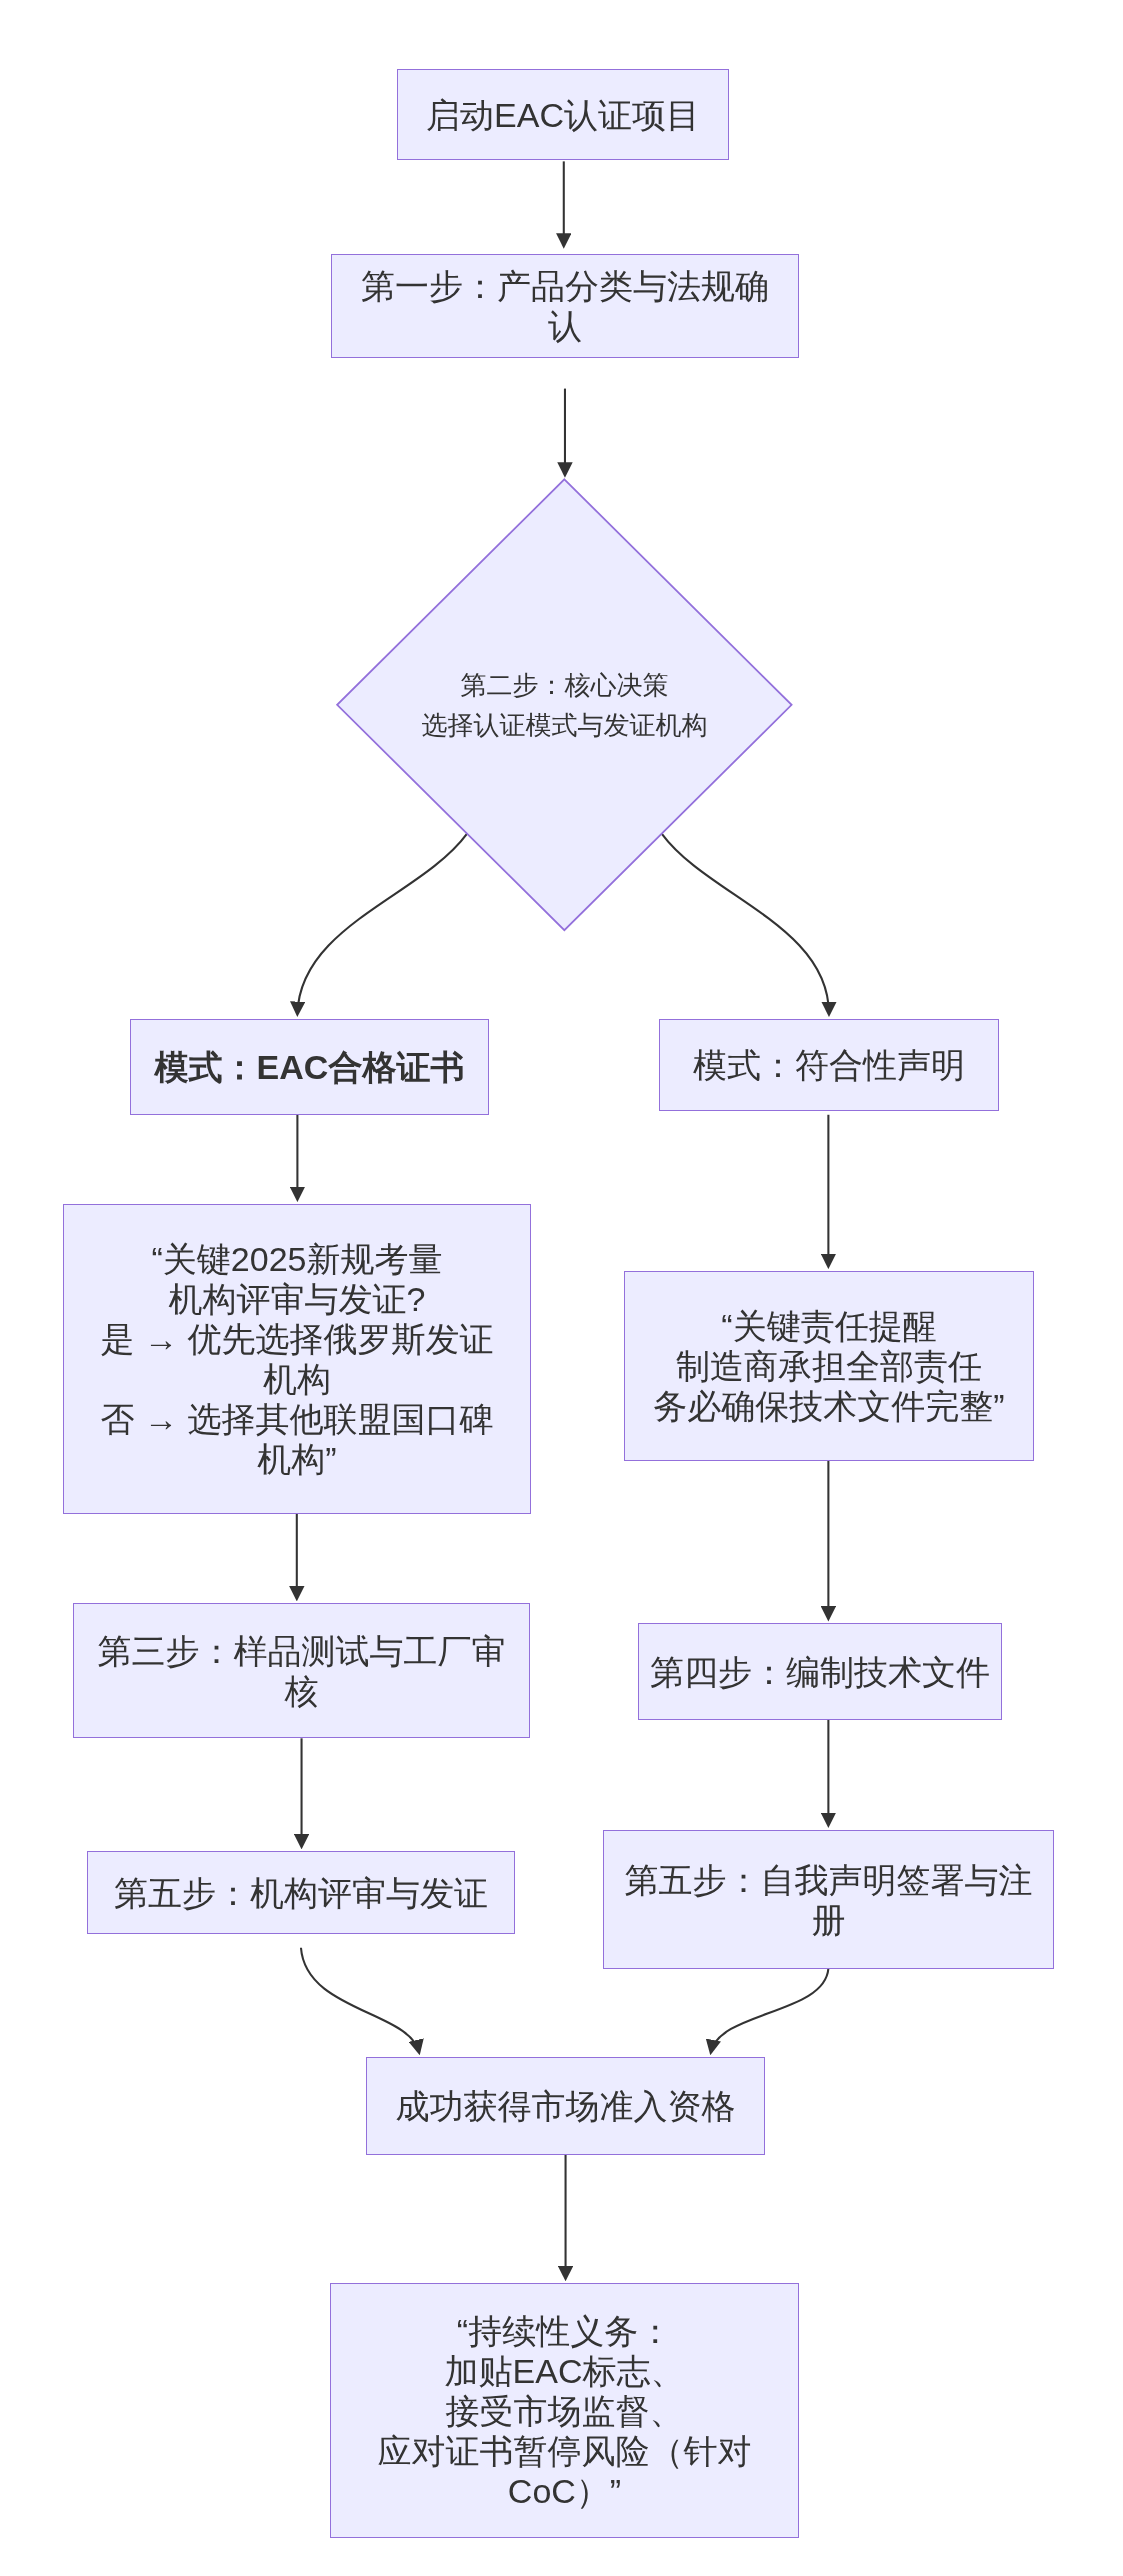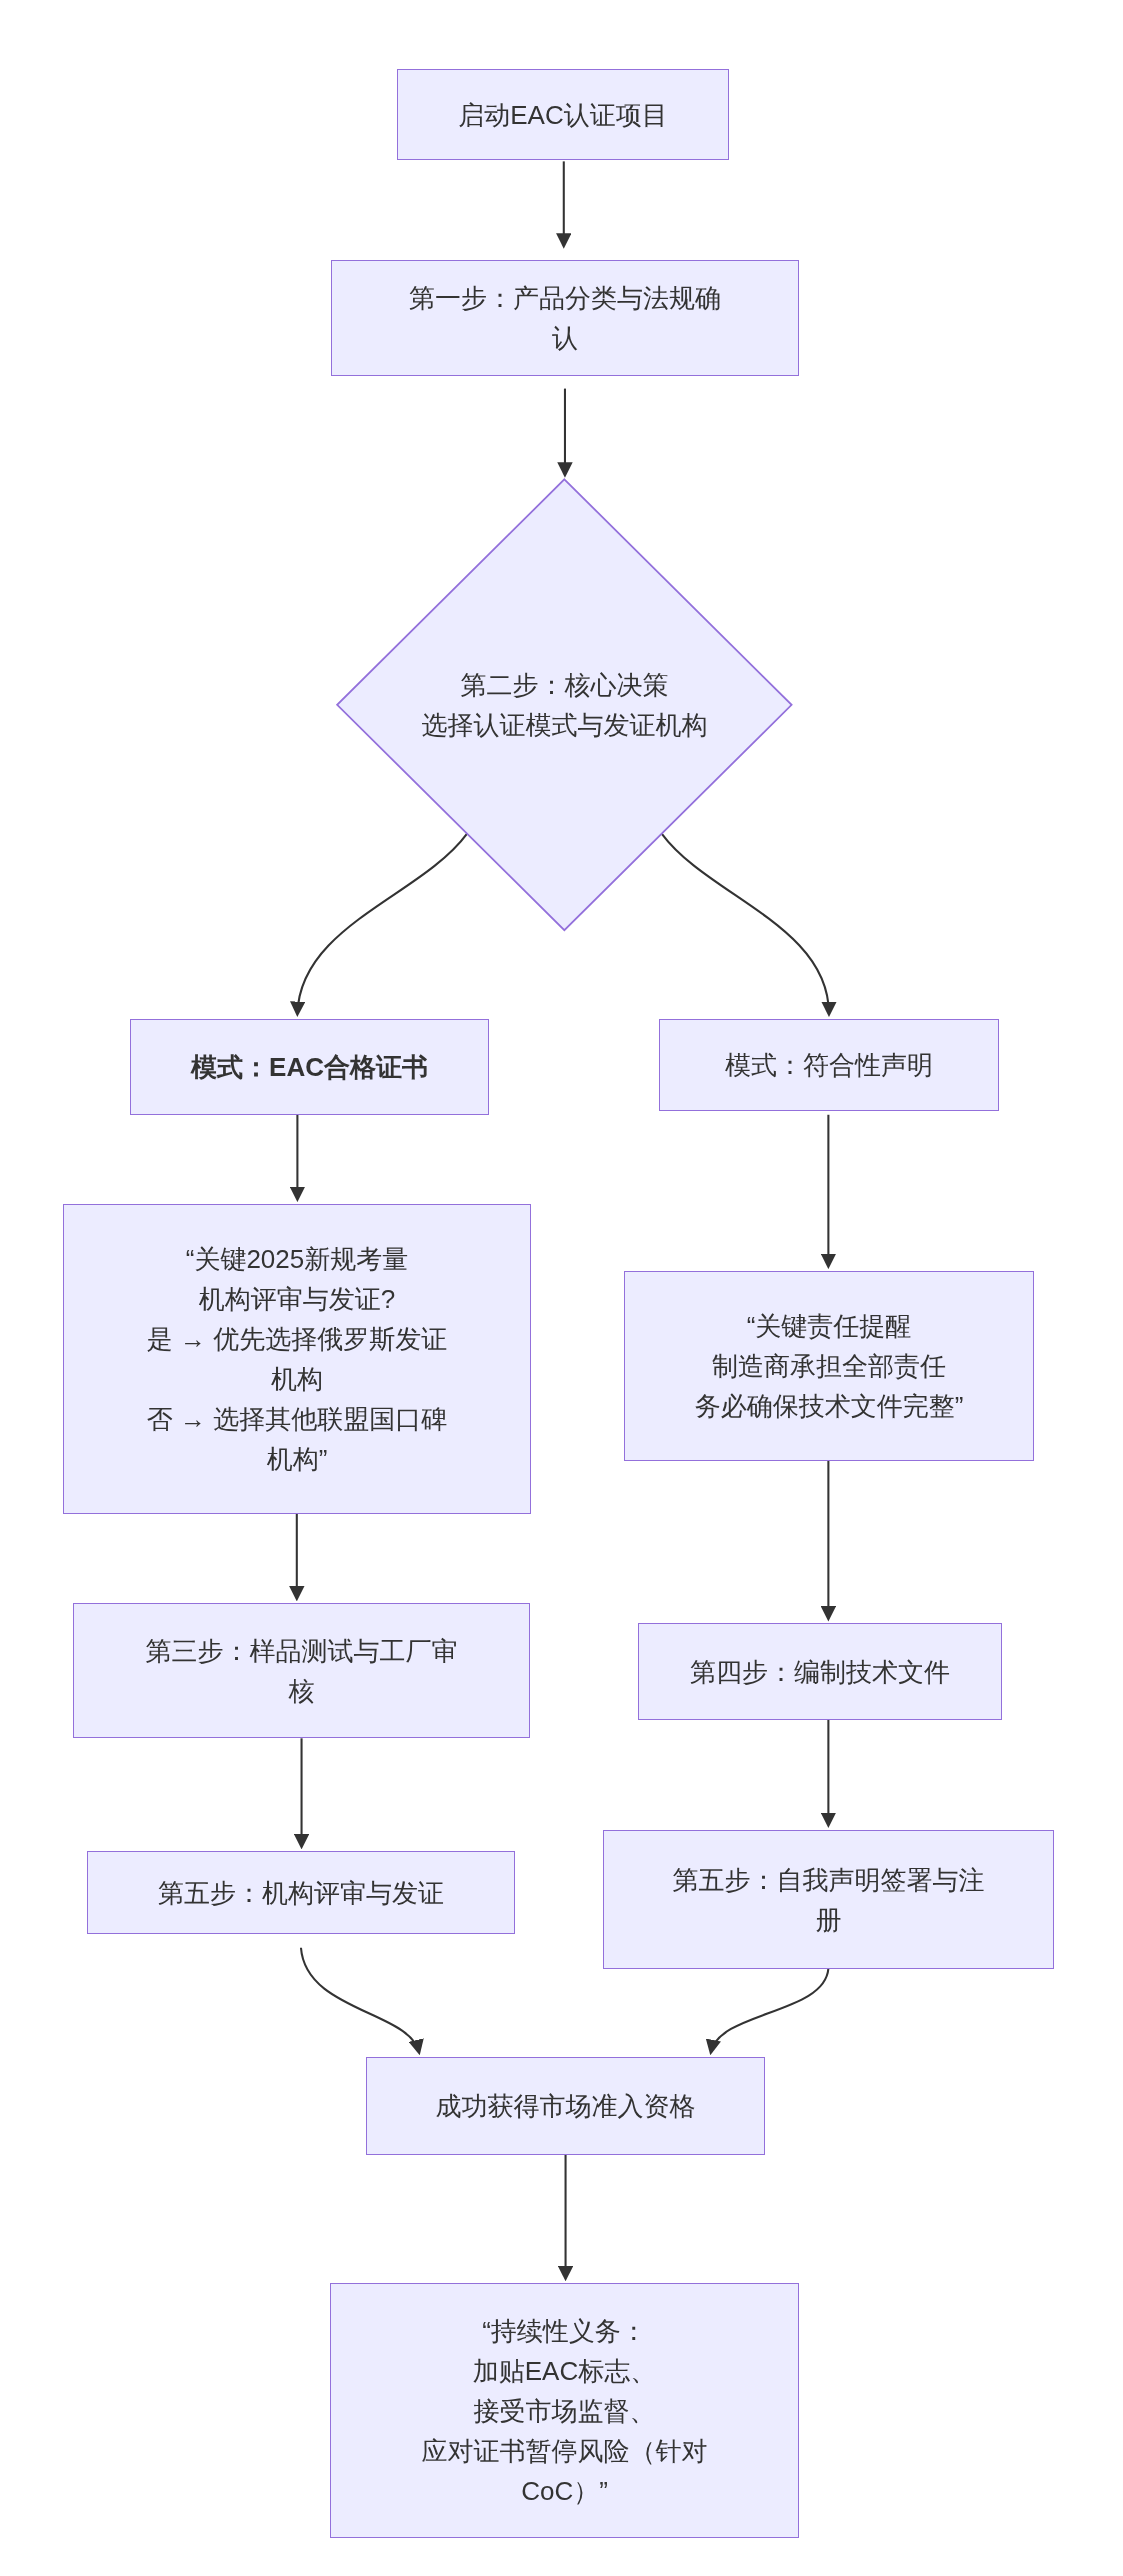--- a/index.html
+++ b/index.html
@@ -43,21 +43,21 @@
   .node{
     position:absolute;
     background:var(--node-fill);
     border:1.8px solid var(--node-border);
     box-sizing:border-box;
     color:var(--text);
     display:flex;
     align-items:center;
     justify-content:center;
     text-align:center;
-    font-size:26px;
+    font-size:34px;
     line-height:40px;
     white-space:pre-line;
   }
   .node-label{
     white-space:pre-line;
     text-align:center;
   }
   .diamond-label{
     position:absolute;
     color:var(--text);
@@ -97,21 +97,21 @@
     <path class="flowline" d="M1396,3318 C1390,3395 1212,3390 1198,3459" marker-end="url(#arrowhead)"></path>
     <path class="flowline" d="M953,3632 L953,3840" marker-end="url(#arrowhead)"></path>
 
     <polygon class="shape" points="951,808 1334,1188 951,1568 568,1188"></polygon>
   </svg>
 
   <div class="node" style="left:397px; top:69px; width:332px; height:91px;">
     <span class="node-label">启动EAC认证项目</span>
   </div>
 
-  <div class="node" style="left:331px; top:260px; width:468px; height:116px;">
+  <div class="node" style="left:331px; top:254px; width:468px; height:104px;">
     <span class="node-label">第一步：产品分类与法规确
 认</span>
   </div>
 
   <div class="diamond-label" style="left:367px; top:616px; width:395px; height:178px;">第二步：核心决策
 选择认证模式与发证机构</div>
 
   <div class="node" style="left:130px; top:1019px; width:359px; height:96px;font-weight:bold;">
     <span class="node-label">模式：EAC合格证书</span>
   </div>

